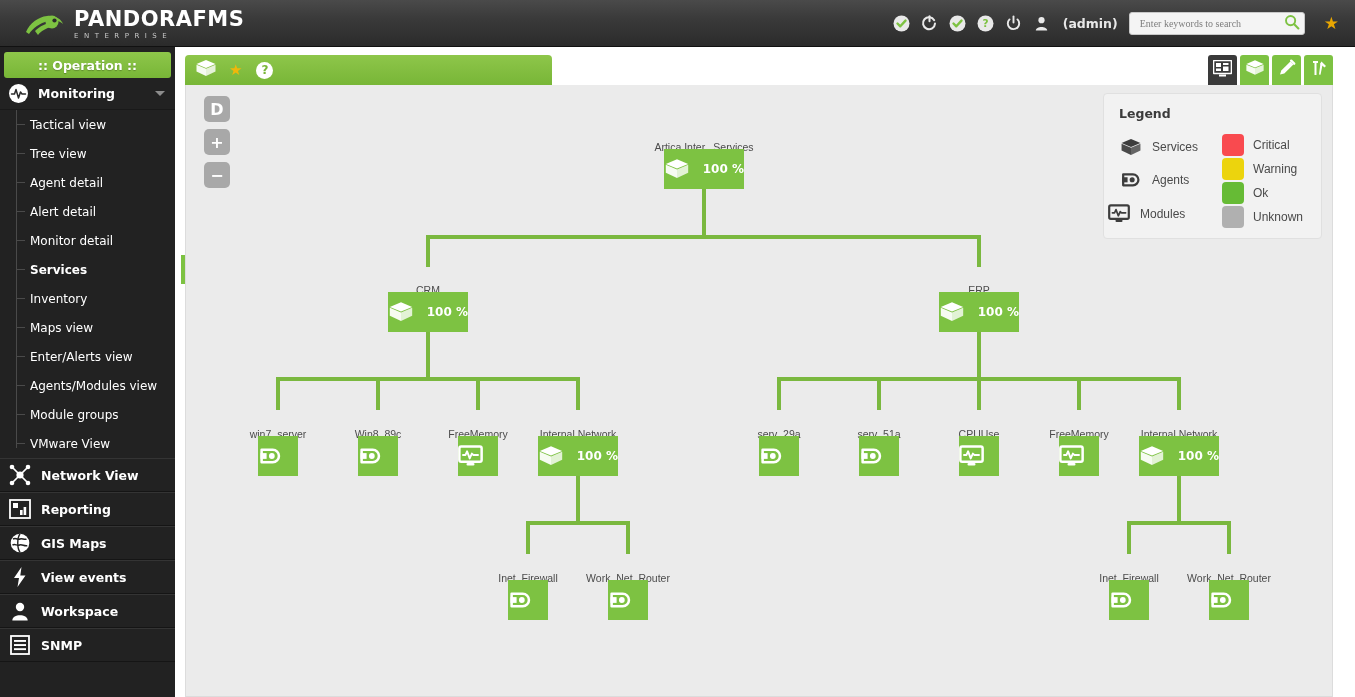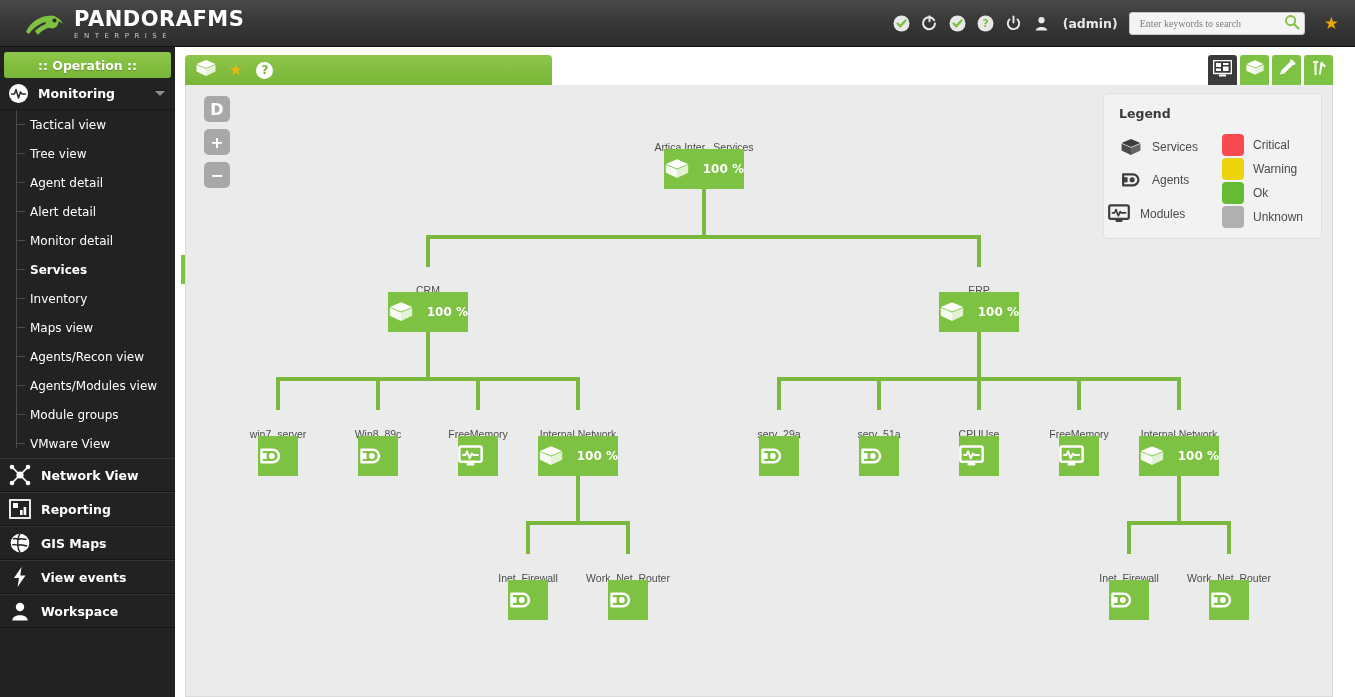--- a/index.html
+++ b/index.html
@@ -295,21 +295,21 @@
       <div class="sub-item active">
         <span>Services</span>
       </div>
       <div class="sub-item">
         <span>Inventory</span>
       </div>
       <div class="sub-item">
         <span>Maps view</span>
       </div>
       <div class="sub-item">
-        <span>Agents/Recon view</span>
+        <span>Enter/Alerts view</span>
       </div>
       <div class="sub-item">
         <span>Agents/Modules view</span>
       </div>
       <div class="sub-item">
         <span>Module groups</span>
       </div>
       <div class="sub-item">
         <span>VMware View</span>
       </div>
@@ -348,20 +348,29 @@
             <path d="M12.5 1 L5 12 L10 12 L8.5 21 L16.5 9.5 L11.3 9.5 Z" fill="#fff"></path>
           </svg></span>
         <span>View events</span>
       </div>
       <div class="main-item">
         <span class="gi"><svg width="22" height="22" viewBox="0 0 22 22">
             <circle cx="11" cy="7" r="4.2" fill="#fff"></circle>
             <path d="M3.3 20.5 C3.3 13.5 18.7 13.5 18.7 20.5 Z" fill="#fff"></path>
           </svg></span>
         <span>Workspace</span>
+      </div>
+      <div class="main-item">
+        <span class="gi"><svg width="22" height="22" viewBox="0 0 22 22">
+            <rect x="2" y="2" width="18" height="18" fill="none" stroke="#fff" stroke-width="1.8"></rect>
+            <rect x="5" y="6" width="12" height="1.9" fill="#fff"></rect>
+            <rect x="5" y="10.1" width="12" height="1.9" fill="#fff"></rect>
+            <rect x="5" y="14.2" width="12" height="1.9" fill="#fff"></rect>
+          </svg></span>
+        <span>SNMP</span>
       </div>
     </div>
 </div>
 
 <div id="title-bar">
   <span>
     <svg width="22" height="19" viewBox="0 0 22 19">
       <path d="M11 1 L20.5 5 L11 9 L1.5 5 Z" fill="#fff"></path>
       <path d="M1.5 5.8 L1.5 12.5 L11 17 L11 9.8 Z" fill="#fff" opacity=".93"></path>
       <path d="M20.5 5.8 L20.5 12.5 L11 17 L11 9.8 Z" fill="#fff" opacity=".8"></path>

